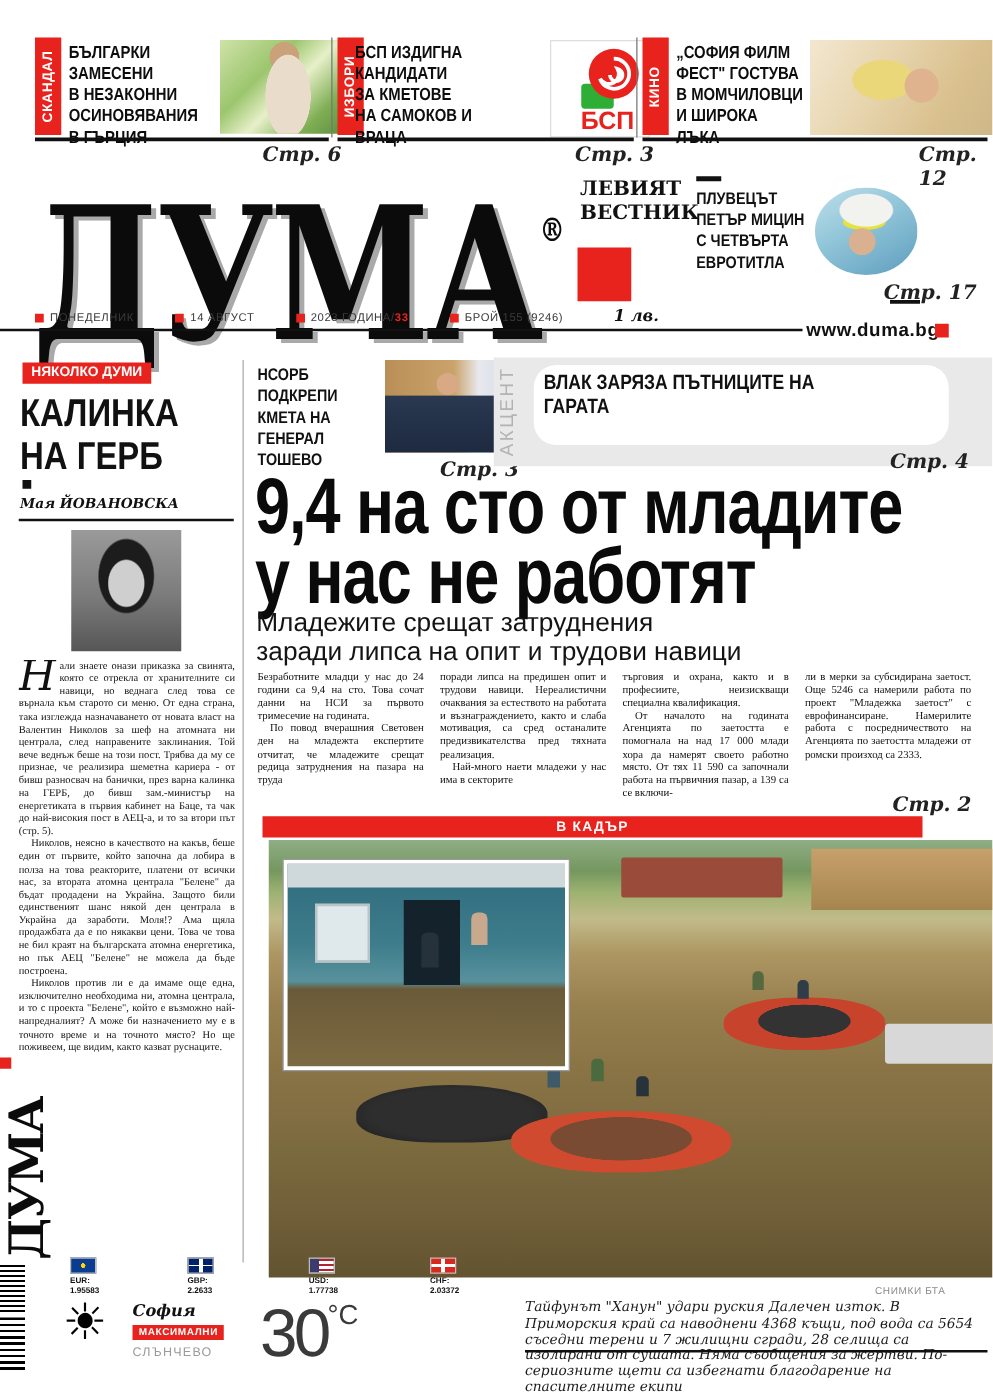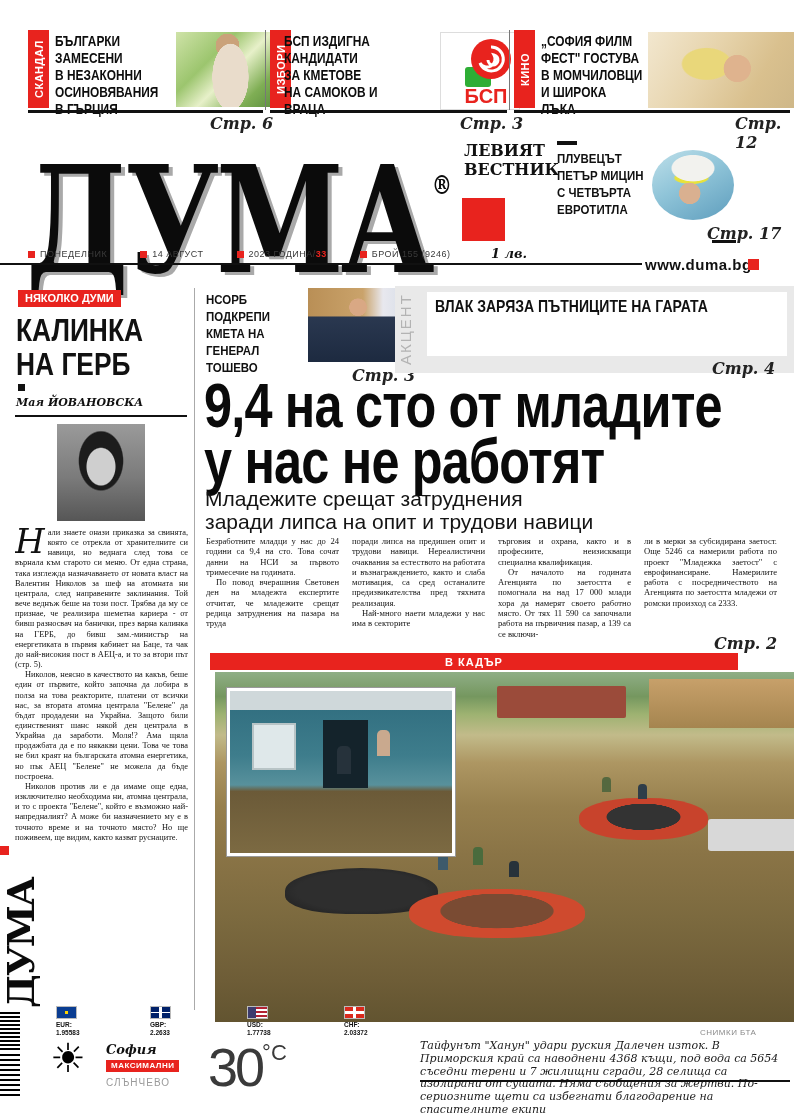--- a/index.html
+++ b/index.html
@@ -130,21 +130,21 @@
 КМЕТА НА
 ГЕНЕРАЛ ТОШЕВО</span></div>
   <div class="abs photo" style="left:308px;top:288px;width:88px;height:74px;background:
       radial-gradient(circle 9px at 50% 26%, #d9a884 0 95%, transparent 100%),
       linear-gradient(180deg, transparent 38%, #2a3850 39%, #1d2a40 100%),
       linear-gradient(90deg,#b98f56 0%,#caa36b 55%,#e8e8ee 75%,#d6dde8 100%);"></div>
   <div class="abs pageref" style="left:352px;top:366px;">Стр. 3</div>
 
   <div class="abs" style="left:395px;top:286px;width:399px;height:87px;background:#e9e9e9;"></div>
   <div class="abs" style="left:397px;top:290px;width:26px;height:78px;color:#b3b3b3;font-size:15px;letter-spacing:2px;writing-mode:vertical-rl;transform:rotate(180deg);text-align:center;">АКЦЕНТ</div>
-  <div class="abs" style="left:427px;top:292px;width:360px;height:64px;background:#fff;">
+  <div class="abs" style="left:427px;top:292px;width:332px;height:64px;background:#fff;border-radius:18px;">
     <div style="padding:5px 8px 0;"><span class="cx85" style="font-weight:bold;font-size:16.5px;">ВЛАК ЗАРЯЗА ПЪТНИЦИТЕ НА ГАРАТА</span></div>
   </div>
   <div class="abs pageref" style="left:712px;top:359px;">Стр. 4</div>
 
   <div class="abs" style="left:204px;top:377px;width:740px;"><span style="display:inline-block;transform:scaleX(.8);transform-origin:0 0;white-space:pre-line;font-weight:bold;font-size:63px;line-height:56px;letter-spacing:-1px;color:#0a0a0a;">9,4 на сто от младите
 у нас не работят</span></div>
   <div class="abs" style="left:205px;top:487px;font-size:21px;line-height:23px;white-space:pre-line;color:#141414;">Младежите срещат затруднения
 заради липса на  опит и трудови навици</div>
 
   <div class="abs" style="left:206px;top:536px;width:586px;height:112px;display:flex;gap:13px;overflow:hidden;">

